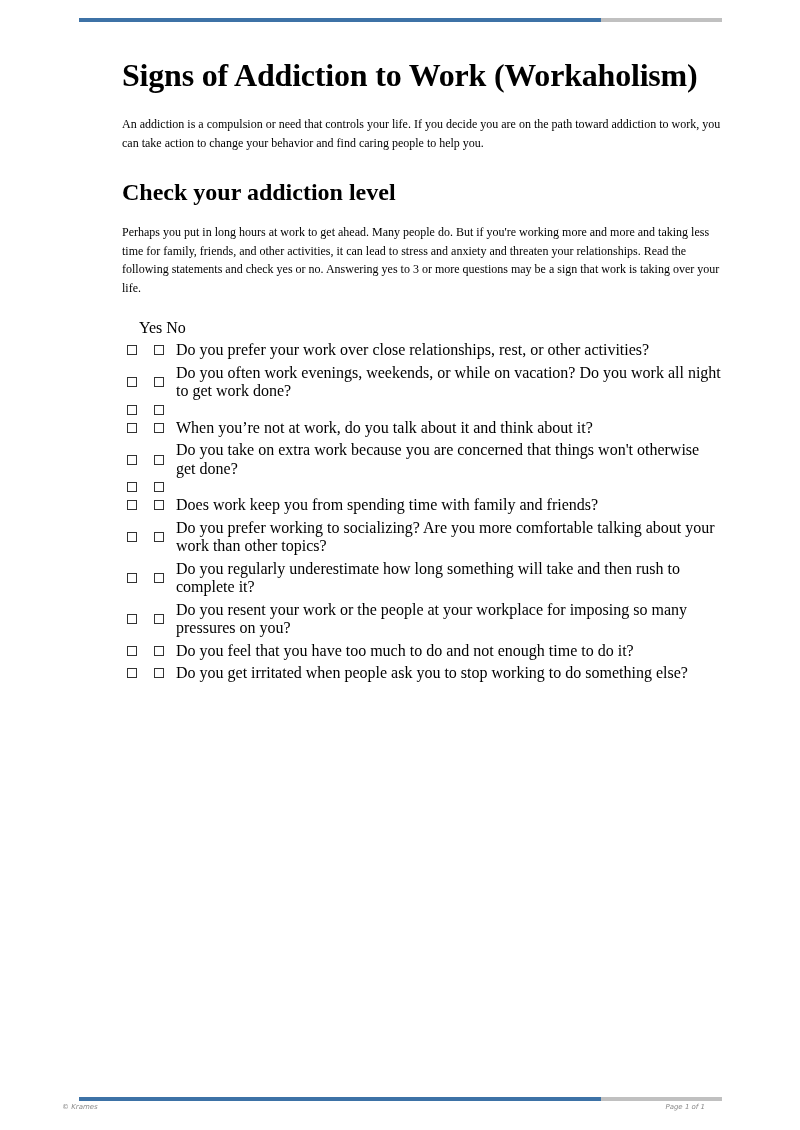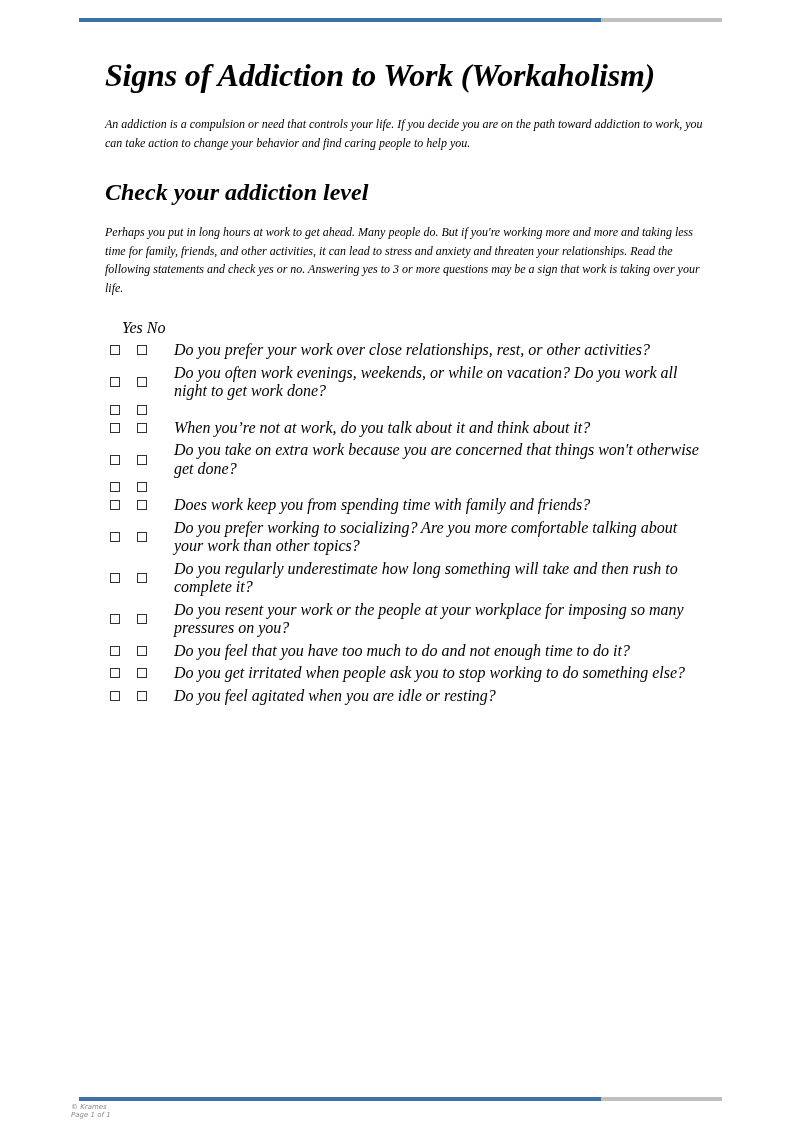--- a/index.html
+++ b/index.html
@@ -1,35 +1,35 @@
 <!DOCTYPE html>
 <html><head>
 <meta charset="utf-8">
 <style>
   html, body { margin: 0; padding: 0; background: #ffffff; }
   body { width: 800px; height: 1130px; position: relative; font-family: "Liberation Serif", serif; color: #000; }
   .topbar { position: absolute; left: 79px; top: 18px; width: 643px; height: 4px; background: #c0c0c0; }
   .topbar .fill { width: 522px; height: 100%; background: #3d72a6; }
   .botbar { position: absolute; left: 79px; top: 1097px; width: 643px; height: 4px; background: #c0c0c0; }
   .botbar .fill { width: 522px; height: 100%; background: #3d72a6; }
-  .footer { position: absolute; left: 71px; top: 1103px; width: 643px; font-family: "DejaVu Sans", sans-serif; font-style: italic; font-size: 7px; color: #888; display: flex; justify-content: space-between; flex-direction: column; }
-  .content { position: absolute; left: 105px; top: 55px; width: 600px; font-style: italic; }
+  .footer { position: absolute; left: 62px; top: 1103px; width: 643px; font-family: "DejaVu Sans", sans-serif; font-style: italic; font-size: 7px; color: #888; display: flex; justify-content: space-between; }
+  .content { position: absolute; left: 122px; top: 55px; width: 600px; }
   h1 { font-size: 32px; font-weight: bold; margin: 0; line-height: 40px; letter-spacing: -0.2px; }
   p { font-size: 12px; line-height: 18.5px; margin: 0; }
   .intro { margin-top: 20px; }
   h2 { font-size: 24px; font-weight: bold; margin: 25px 0 0 0; line-height: 30px; }
   .para1 { margin-top: 16px; }
   .para2 { margin-top: 18px; }
   a { color: #0000ee; text-decoration: underline; }
   .checklist { margin-top: 22px; font-size: 16px; }
   .header-row { line-height: 18px; margin-left: 17px; }
   .item { display: flex; align-items: center; margin-top: 4px; line-height: 18.5px; }
   .cb { width: 10px; height: 10px; border: 1px solid #333; flex: 0 0 auto; box-sizing: border-box; margin-left: 5px; }
   .cb.no { margin-left: 17px; }
-  .qtext { margin-left: 27px; }
+  .qtext { margin-left: 12px; }
 </style>
 </head>
 <body>
 
 <div class="topbar">
     <div class="fill"></div>
   </div>
 
 <div class="content">
   <h1>Signs of Addiction to Work (Workaholism)</h1>
@@ -94,25 +94,20 @@
         <div class="item">
           <span class="cb"></span>
           <span class="cb no"></span>
           <span class="qtext">Do you feel that you have too much to do and not enough time to do it?</span>
         </div>
         <div class="item">
           <span class="cb"></span>
           <span class="cb no"></span>
           <span class="qtext">Do you get irritated when people ask you to stop working to do something else?</span>
         </div>
-        <div class="item">
-          <span class="cb"></span>
-          <span class="cb no"></span>
-          <span class="qtext">Do you feel agitated when you are idle or resting?</span>
-        </div>
       </div>
   </div>
 </div>
 
 <div class="botbar">
     <div class="fill"></div>
   </div>
 <div class="footer">
   <span>© Krames</span>
   <span>Page 1 of 1</span>

